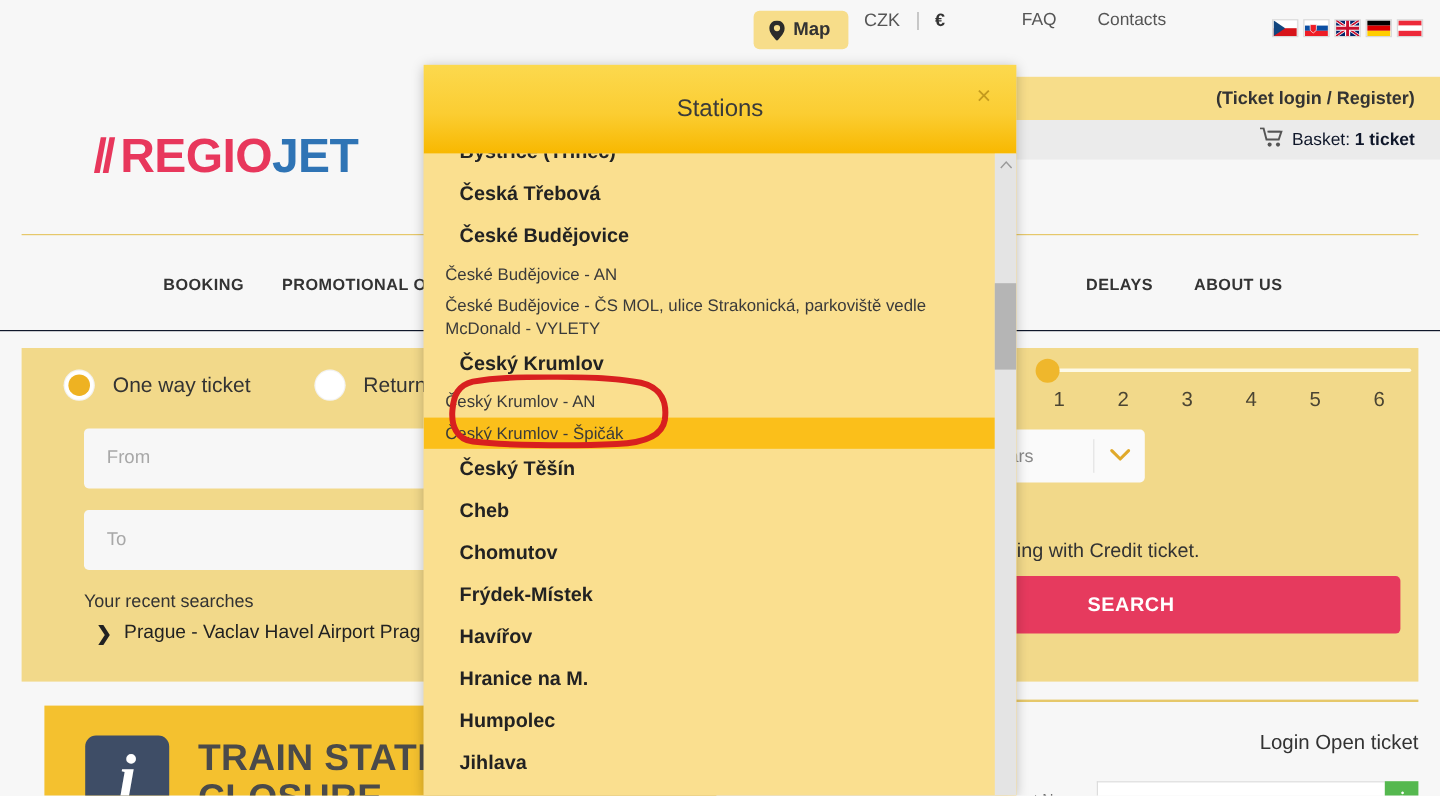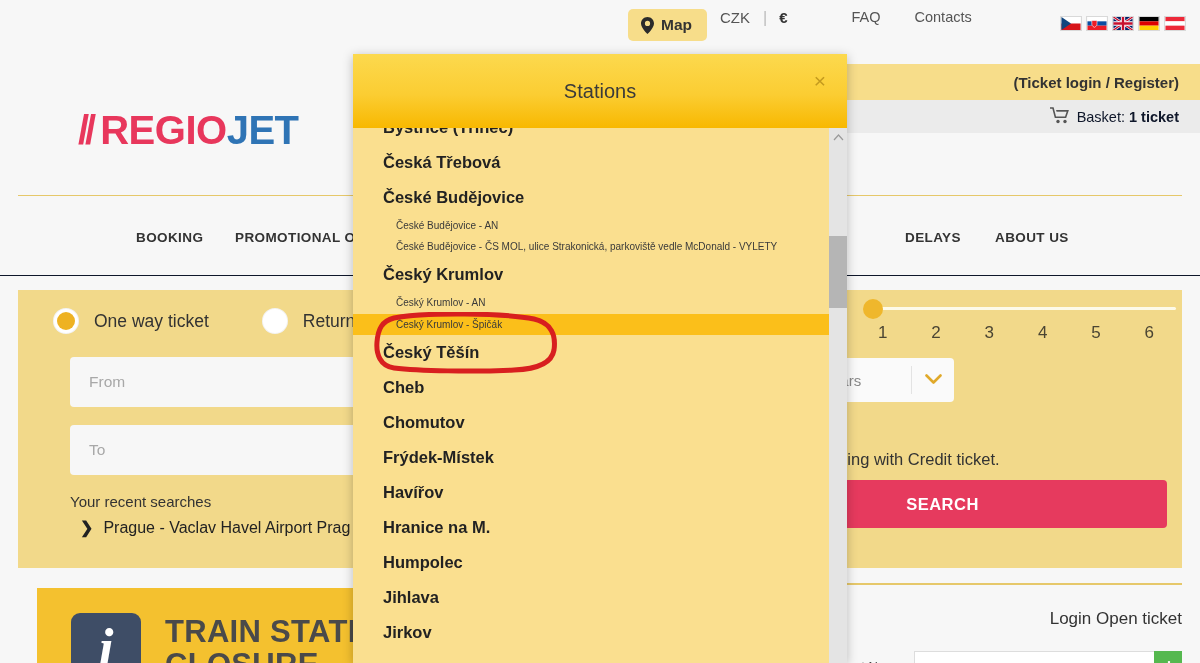--- a/index.html
+++ b/index.html
@@ -206,22 +206,22 @@
     background: #fadf8f; overflow: hidden;
   }
   .list {
     position: absolute; left: 0; top: -18px; width: 476px;
   }
   .grp {
     font-size: 16.5px; font-weight: bold; color: #222;
     padding: 8px 0 8px 30px; cursor: pointer;
   }
   .stn {
-    font-size: 10px; color: #3a3a3a;
-    padding: 4px 0 4px 43px; cursor: pointer; line-height: 1.32;
+    font-size: 14px; color: #3a3a3a;
+    padding: 4px 0 4px 18px; cursor: pointer; line-height: 1.32;
   }
   .stn.sel { background: #fbbf1a; }
   .stn.wrap2 { padding-right: 32px; }
 
   .scrollbar {
     position: absolute; right: 0; top: 74px; width: 18px; height: 535px;
     background: #e4e4e4;
   }
   .sb-up {
     position: absolute; left: 0; top: 0; width: 18px; height: 18px;

